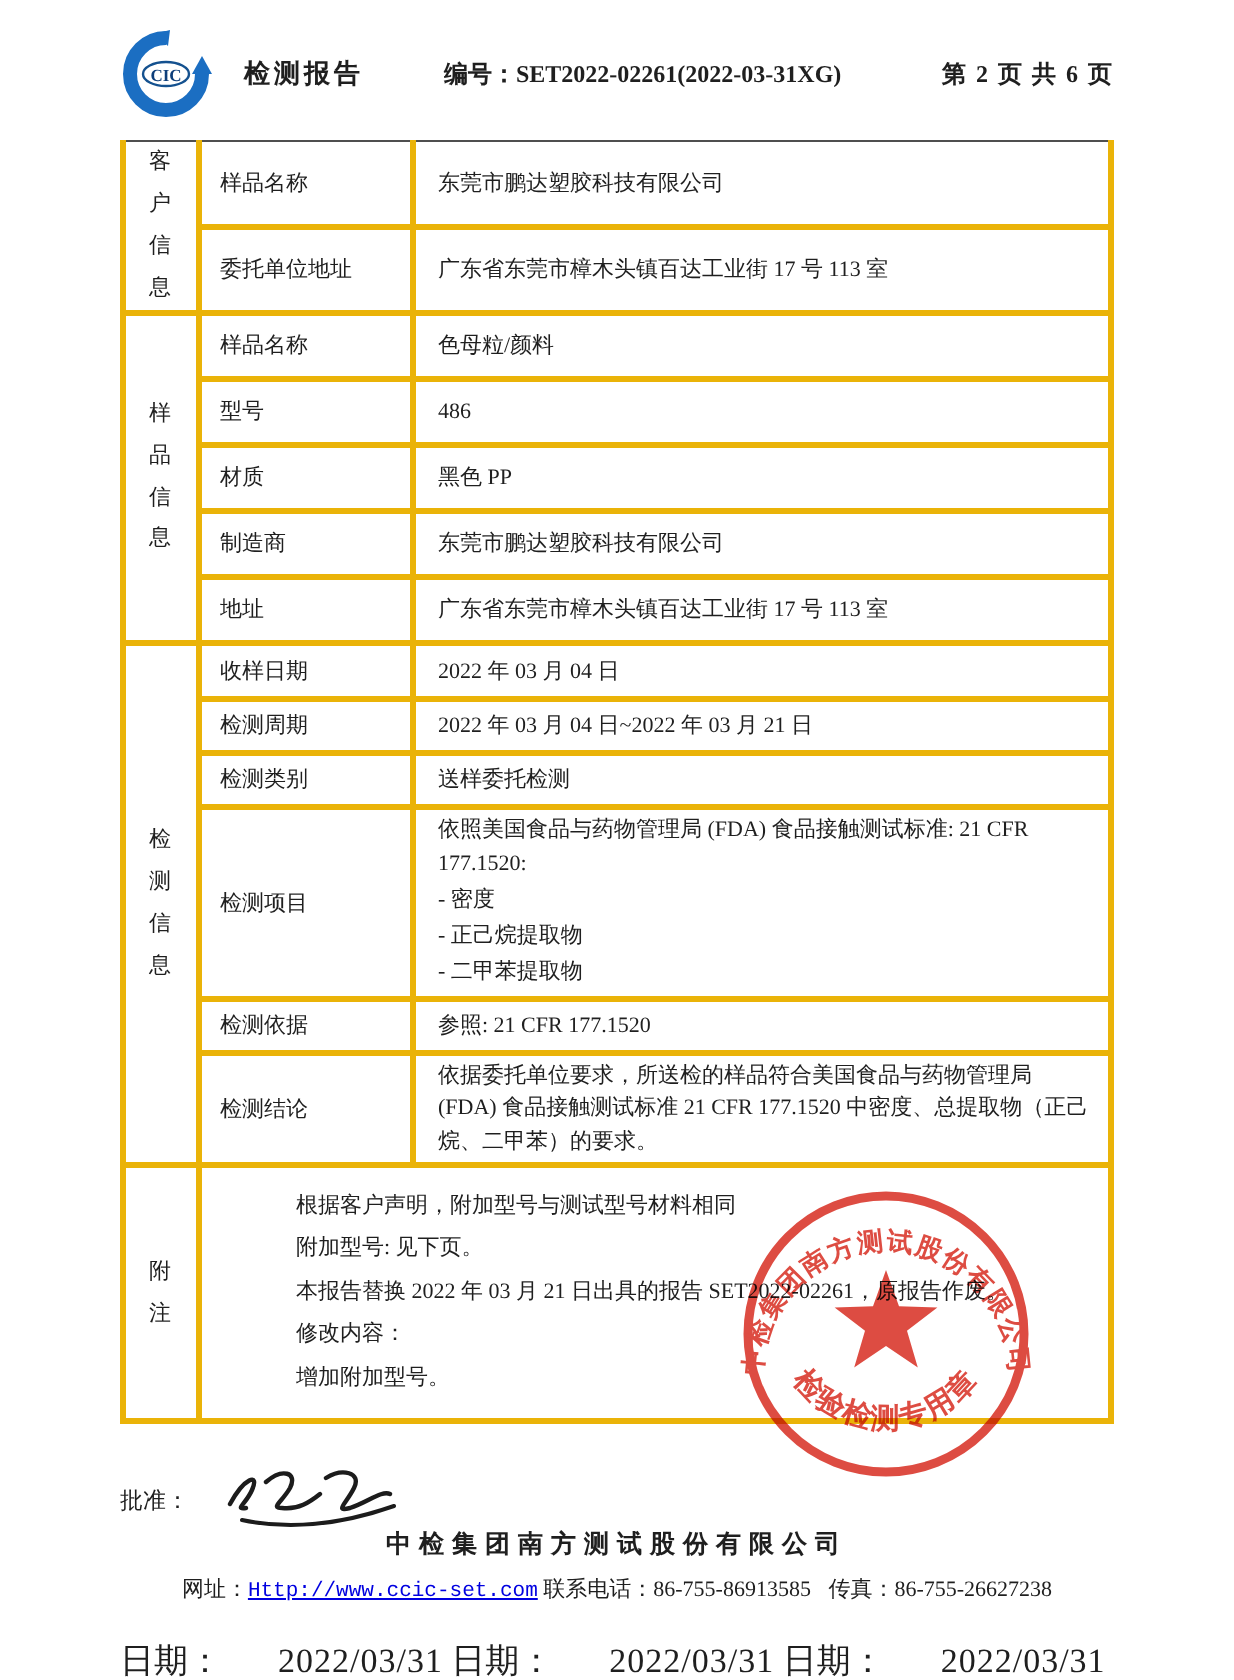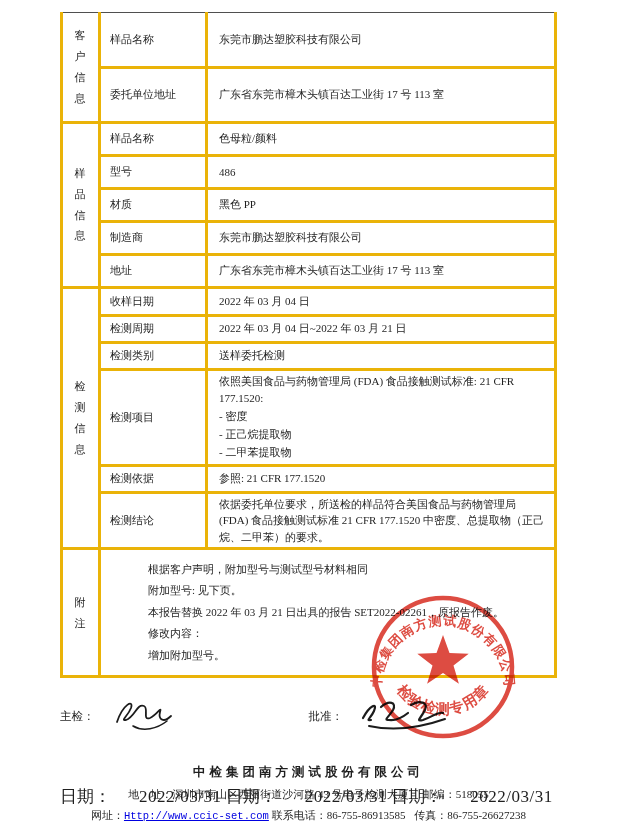--- a/index.html
+++ b/index.html
@@ -18,21 +18,21 @@
   
   table.report {
     border-collapse:collapse; table-layout:fixed;
     width:497px; margin:12px 60px 0 60px;
     font-size:11px;
   }
   table.report { border:1.5px solid #4f4f4f; }
   table.report td { border:3px solid #eab308; vertical-align:middle; }
   tr.sec-start td { border-top:1.5px solid #4f4f4f; }
   td.sec {
-    width:38px; text-align:center; padding:12px 7px; line-height:1.9;
+    width:38px; text-align:center; padding:0 7px; line-height:1.9;
     letter-spacing:1px; word-break:break-all;
   }
   td.lbl { width:107px; padding:0 0 0 9px; }
   td.val { padding:2px 8px 2px 11px; }
   td.pre { white-space:pre-line; vertical-align:middle; }
   .h34 td { height:34px; } .h33 td { height:33px; } .h28 td { height:28px; }
   .h27 td { height:27px; }
   td.proj  { line-height:1.62; height:84px; }
   td.concl { line-height:1.5; height:48px; }
   td.note  { line-height:1.95; height:128px; vertical-align:middle;padding-left:47px; }
@@ -58,20 +58,32 @@
   a.f-url {
     color:#0000e0; 
     font-family:"Liberation Mono","DejaVu Sans Mono",monospace; font-size:10.5px;
   }
 </style>
 </head>
 <body>
 
 <div class="page">
 
+  <div class="hdr">
+    <svg class="logo" viewBox="0 0 46 46">
+      <path d="M 23,5 A 18,18 0 1 0 41,23" fill="none" stroke="#1b6ec2" stroke-width="7" stroke-linecap="butt"></path>
+      <polygon points="41,14 46,23 36,23" fill="#1b6ec2"></polygon>
+      <polygon points="17,3 25,1 24,9" fill="#1b6ec2"></polygon>
+      <ellipse cx="23" cy="23" rx="11.5" ry="6" fill="none" stroke="#14518f" stroke-width="1.2"></ellipse>
+      <text x="23" y="26.5" text-anchor="middle" font-size="8.5" font-weight="bold" fill="#0d3e7a" font-family="Liberation Serif, serif">CIC</text>
+    </svg>
+    <div class="hdr-title">检测报告</div>
+    <div class="hdr-no"><span>编号：</span><span>SET2022-02261(2022-03-31XG)</span></div>
+    <div class="hdr-page">第 2 页 共 6 页</div>
+  </div>
 
   <table class="report">
     <colgroup>
         <col style="width:38px">
         <col style="width:107px">
         <col>
       </colgroup>
     <tbody>
 
     <tr class="sec-start h34">
@@ -142,27 +154,20 @@
 附加型号: 见下页。
 本报告替换 2022 年 03 月 21 日出具的报告 SET2022-02261，原报告作废。
 修改内容：
 增加附加型号。</td>
     </tr>
     </tbody>
   </table>
 
   <div class="sig-area">
     <div class="sig-row">
-      <div class="sig-cell">
-        <span class="role">主检：</span>
-        <svg width="70" height="42" viewBox="0 0 70 42">
-          <path d="M8,27 C14,9 25,4 22,13 C19,21 11,26 17,25 C26,22 28,8 35,11 C40,13 33,26 41,23 C48,20 53,10 51,17 C49,25 55,28 62,21" fill="none" stroke="#1c1c1c" stroke-width="1.8" stroke-linecap="round"></path>
-          <path d="M24,31 C34,37 48,34 58,26" fill="none" stroke="#1c1c1c" stroke-width="1.6" stroke-linecap="round"></path>
-        </svg>
-      </div>
       <div class="sig-cell">
         <span class="role">批准：</span>
         <svg width="92" height="44" viewBox="0 0 92 44">
           <path d="M6,24 C13,11 21,8 17,17 C14,24 8,27 14,26 M24,13 C32,6 40,8 36,16 C32,23 26,26 32,26 C40,27 46,23 51,19 M54,11 C62,6 72,8 68,16 C64,24 58,28 66,26 C75,23 82,17 86,19" fill="none" stroke="#1c1c1c" stroke-width="2.2" stroke-linecap="round"></path>
           <path d="M12,32 C40,38 68,32 88,25" fill="none" stroke="#1c1c1c" stroke-width="2" stroke-linecap="round"></path>
         </svg>
       </div>
     </div>
     <div class="date-row">
       <div class="date-cell">
@@ -189,22 +194,19 @@
     </text>
     <path id="seal-arc-bottom" d="M 20,80 A 57,57 0 0 0 130,80" fill="none"></path>
     <text font-size="14.5" font-weight="bold" fill="#d93327" letter-spacing="1" font-family="Liberation Serif, serif">
       <textPath href="#seal-arc-bottom" startOffset="50%" text-anchor="middle">检验检测专用章</textPath>
     </text>
   </svg>
 
   <div class="footer">
     <div class="f-company">中检集团南方测试股份有限公司</div>
     <div class="f-line">
-      <span>地　址：</span><span>深圳市南山区西丽街道沙河路 43 号电子检测大厦</span><span class="gap"></span><span>邮编：</span><span>518055</span>
-    </div>
-    <div class="f-line">
       <span>网址：</span><a class="f-url" href="#">Http://www.ccic-set.com</a>
       <span>联系电话：</span><span>86-755-86913585</span>
       <span style="margin-left:6px;">传真：</span><span>86-755-26627238</span>
     </div>
   </div>
 
 </div>
 
 </body></html>

